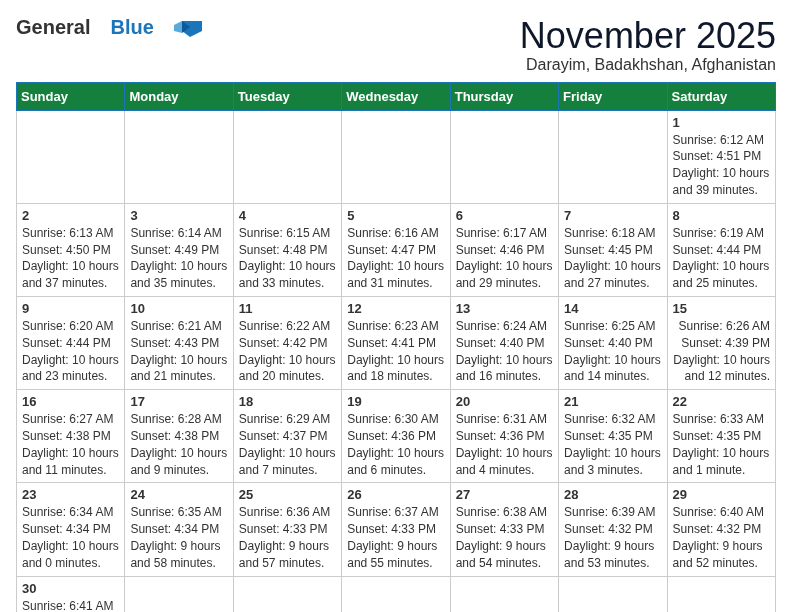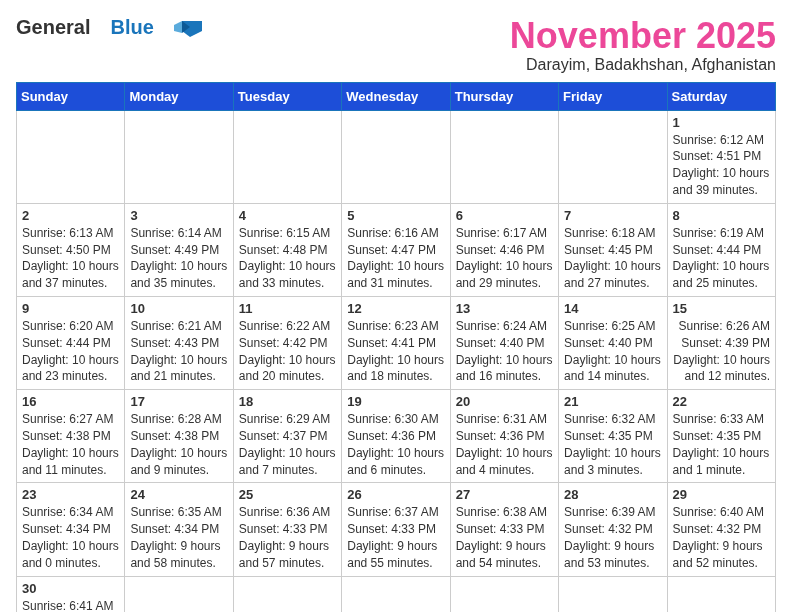--- a/index.html
+++ b/index.html
@@ -19,36 +19,36 @@
     .logo {
       display: flex;
       flex-direction: column;
       align-items: flex-start;
     }
     .title-area {
       text-align: right;
     }
     .month-title {
       font-size: 36px;
-      font-weight: bold;
-      color: #ec4899;
+      font-weight: normal;
+      color: #0f172a;
       line-height: 1.1;
     }
     .location-title {
       font-size: 16px;
       color: #333;
     }
     .calendar-table {
       width: 100%;
       border-collapse: collapse;
       border: 1px solid #ccc;
       table-layout: fixed;
     }
     .calendar-table th {
-      background-color: #1d4ed8;
+      background-color: #15803d;
       color: #fff;
       font-size: 13px;
       font-weight: bold;
       padding: 6px 4px;
       text-align: left;
       border: 1px solid #1a75bb;
     }
     .calendar-table td {
       border: 1px solid #ccc;
       vertical-align: top;

